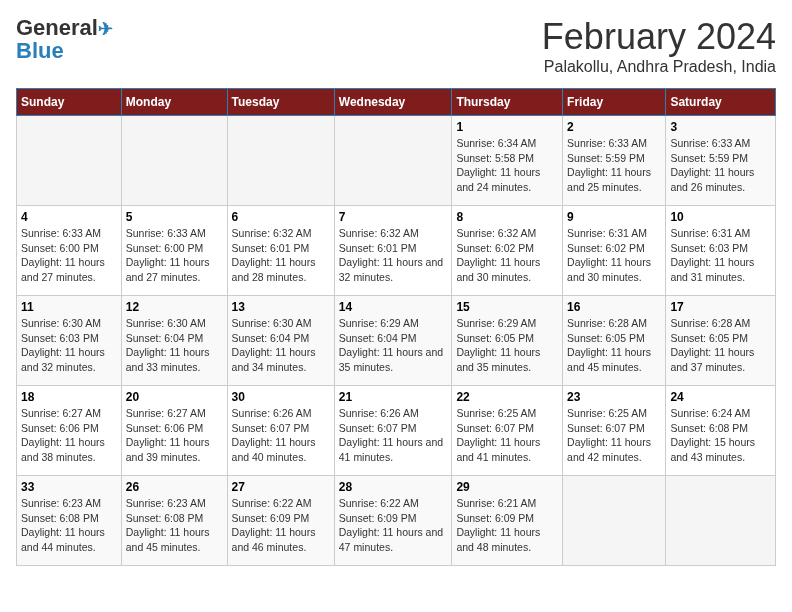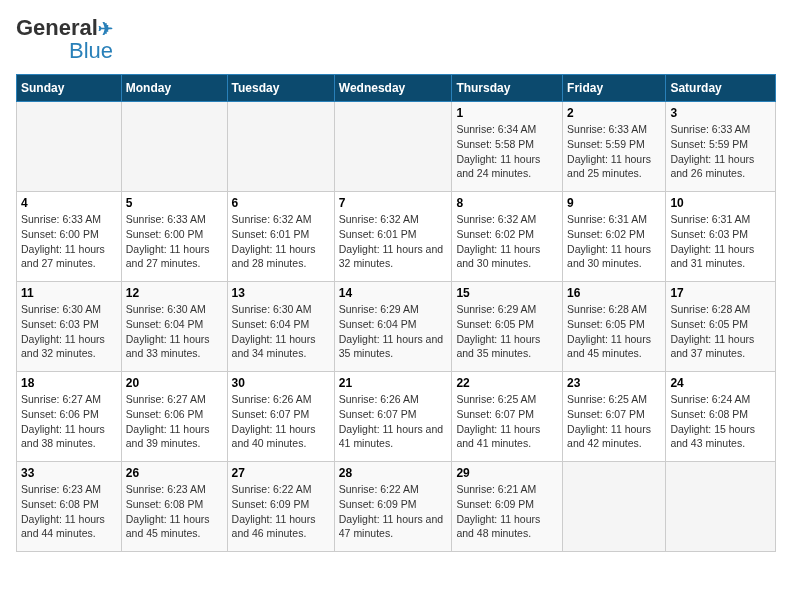--- a/index.html
+++ b/index.html
@@ -12,41 +12,41 @@
     }
     .header-area {
       display: flex;
       justify-content: space-between;
       align-items: flex-start;
       margin-bottom: 12px;
     }
     .logo {
       display: flex;
       flex-direction: column;
-      align-items: flex-end;
+      align-items: flex-start;
     }
     .title-area {
       text-align: right;
     }
     .month-title {
       font-size: 36px;
       font-weight: normal;
       color: #333;
     }
     .location {
       font-size: 16px;
       color: #333;
     }
     table {
       width: 100%;
       border-collapse: collapse;
       font-size: 11px;
     }
     thead tr {
-      background-color: #0c4a6e;
+      background-color: #7f1d1d;
       color: white;
       border-radius: 6px;
     }
     thead th {
       padding: 6px 4px;
       text-align: left;
       font-weight: bold;
       font-size: 12px;
       border: 1px solid #2980b9;
     }
@@ -84,21 +84,25 @@
 </head>
 <body>
 
 <div class="header-area">
   <div class="logo">
     <div style="display:flex; align-items:center;">
       <div style="font-size:22px; font-weight:bold; color:#333; line-height:1.1;">
         <span style="color:#333;">General</span><span style="color:#2980b9; font-size:18px;">✈</span>
       </div>
     </div>
-    <div style="font-size:22px; font-weight:normal; color:#2980b9; line-height:1;">Blue</div>
+    <div style="font-size:22px; font-weight:bold; color:#2980b9; line-height:1;">Blue</div>
+  </div>
+  <div class="title-area">
+    <div class="month-title">February 2024</div>
+    <div class="location">Palakollu, Andhra Pradesh, India</div>
   </div>
 </div>
 
 <table>
   <thead>
     <tr>
     <th>Sunday</th>
         <th>Monday</th>
         <th>Tuesday</th>
         <th>Wednesday</th>

